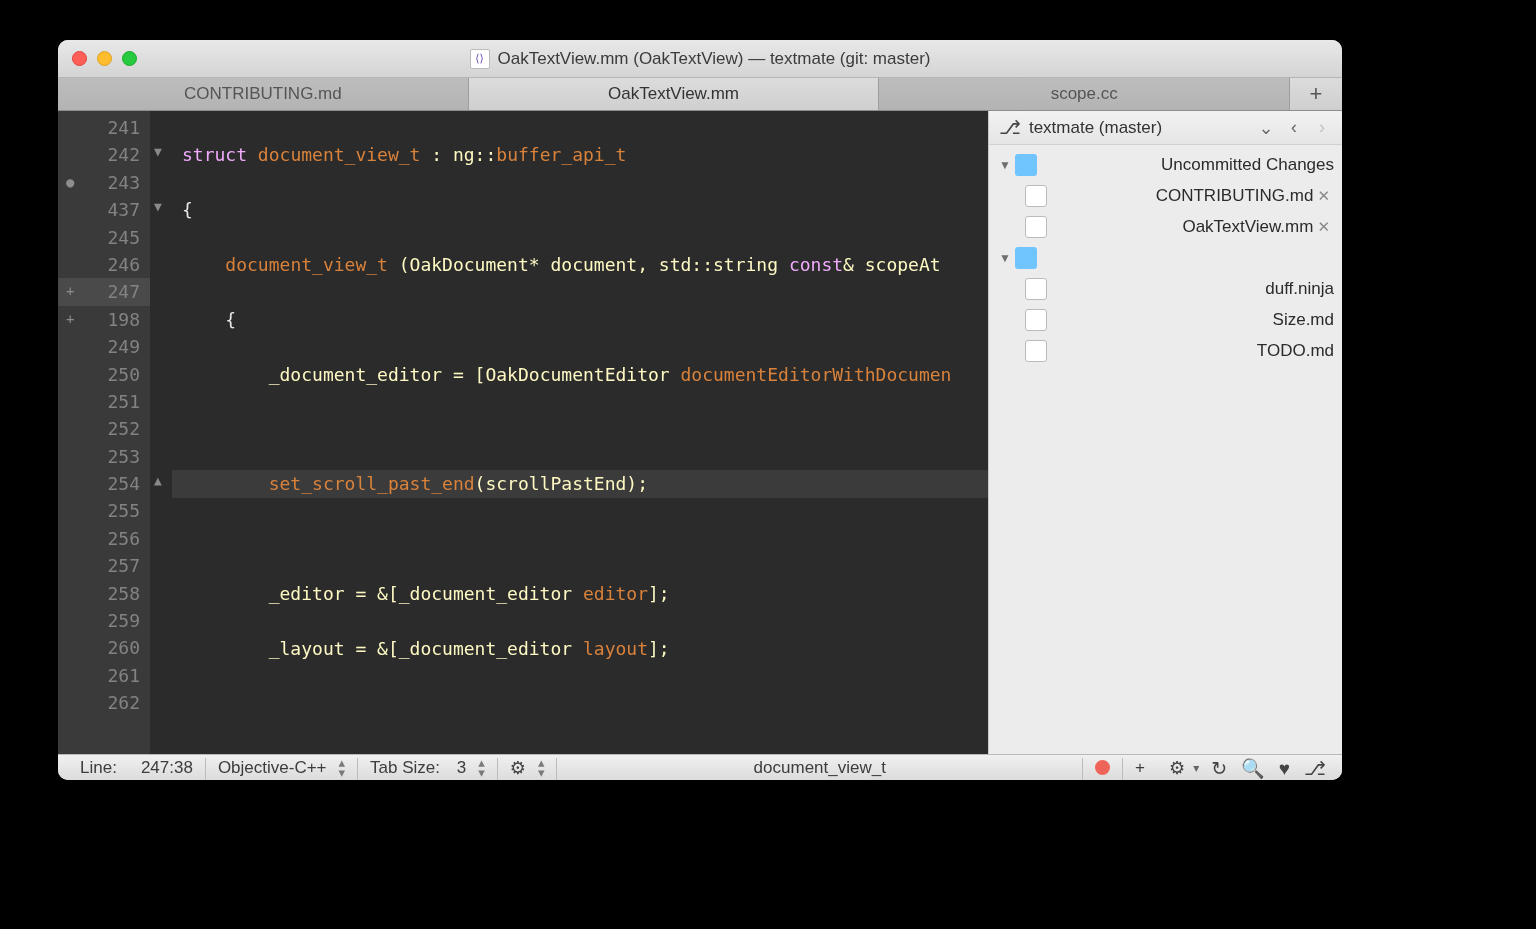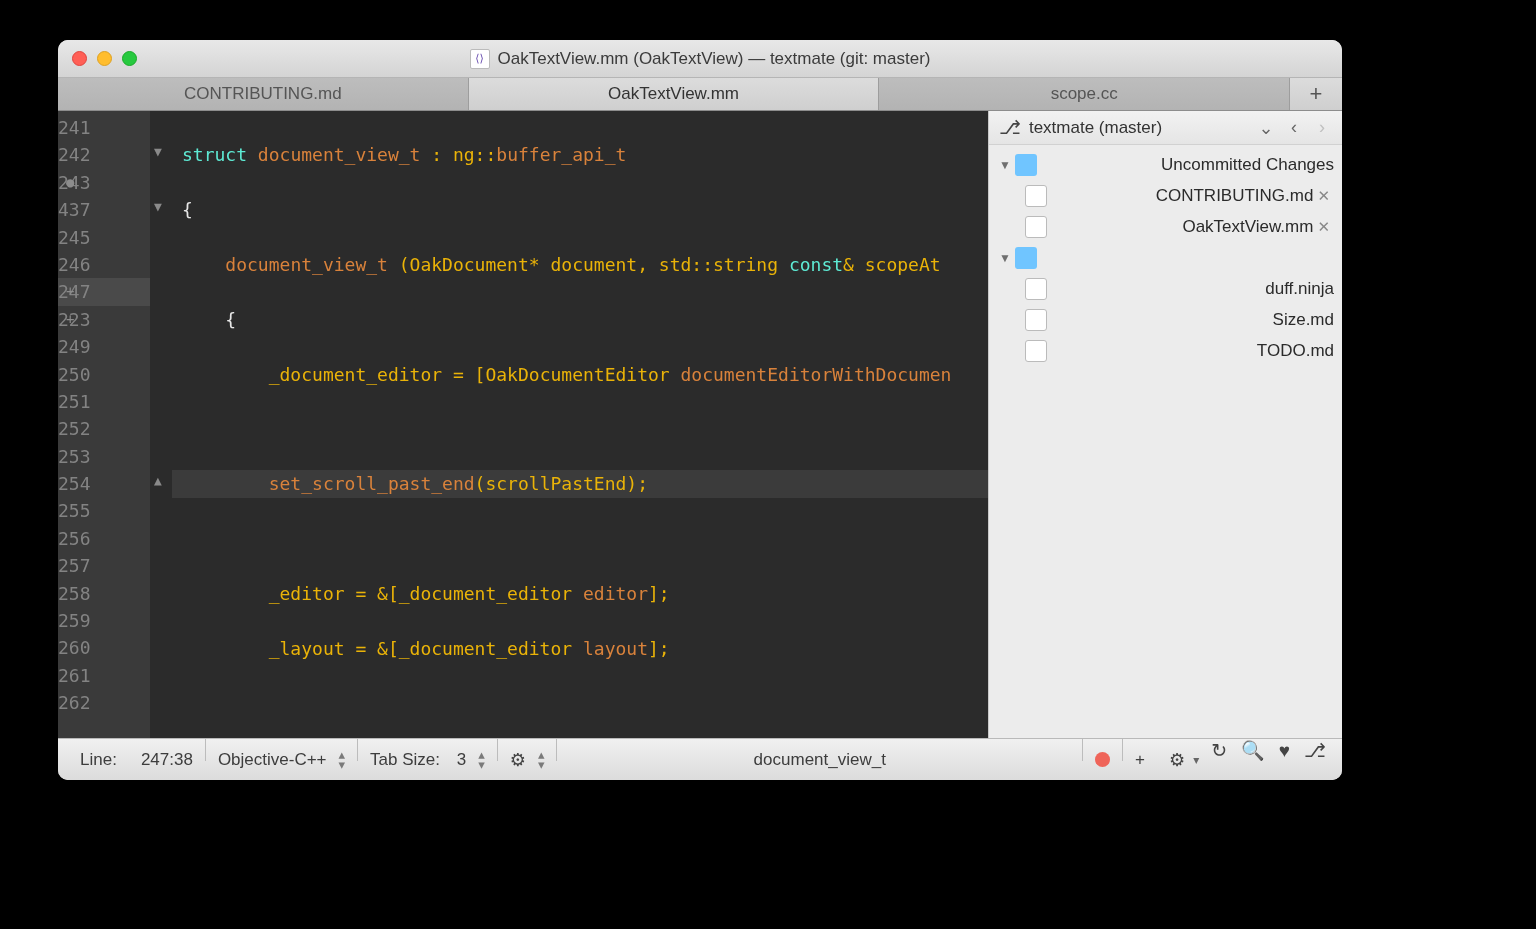--- a/index.html
+++ b/index.html
@@ -106,40 +106,40 @@
   font-family: "SF Mono", Menlo, monospace;
   font-size: 18px;
   line-height: 27.4px;
   overflow: hidden;
   min-width: 0;
 }
 .gutter {
   width: 92px;
   background: #3a3a3a;
   color: #838383;
-  text-align: left;
+  text-align: right;
   padding-top: 3px;
 }
 .gline { padding: 0 10px 0 0; position: relative; height:27.4px; }
 .gline .mark { position:absolute; left:8px; color:#8d8d8d; font-size:14px; }
 .foldcol { width: 22px; background:#2b2b2b; }
 .code {
   flex: 1;
   color: #e6e6e6;
   padding-top: 3px;
   white-space: pre;
   overflow: hidden;
 }
 .cline { height: 27.4px; padding-left: 10px; }
 .cline.hl { background: #3b3b3b; }
 
-.kw  { color: #5eead4; }   
+.kw  { color: #f0abfc; }   
 .ident { color: #d9823b; }
 .call { color: #d9823b; }
-.gr { color: #eab308; margin-top: 25px; }
+.gr { color: #fef9c3; margin-top: 25px; }
 
 
 .sidebar {
   width: 354px;
   background: #ececec;
   border-left: 1px solid #c8c8c8;
   display: flex;
   flex-direction: column;
 }
 .side-hdr {
@@ -159,24 +159,24 @@
 .trow .disc { width:16px; color:#6f6f6f; font-size:12px; }
 .trow .ficon { width:22px; height:22px; margin-right:8px; border-radius:3px; display:flex;align-items:center;justify-content:center; font-size:13px;}
 .ficon.folder { background:#70c5ff; }
 .ficon.doc { background:#fff; border:1px solid #bbb; }
 .trow .label { flex:1; white-space: nowrap; overflow:hidden; text-overflow:ellipsis;text-align:right; }
 .trow .x { color:#888; font-size:15px; padding:0 4px; }
 .indent1 { padding-left: 36px; }
 
 
 .statusbar {
-  height: 42px;
+  height: 26px;
   background: linear-gradient(#f0f0f0,#dcdcdc);
   border-top: 1px solid #b9b9b9;
-  display:flex; align-items:flex-start;
+  display:flex; align-items:flex-end;
   font-size: 17px; color:#3d3d3d;
   padding: 0 10px;
 }
 .sb-seg { padding: 0 12px; height:100%; display:flex; align-items:center; gap:6px; }
 .sb-sep { width:1px; height:22px; background:#bcbcbc; }
 .select-arrows { color:#7a7a7a; font-size:13px; line-height:8px; display:inline-flex; flex-direction:column; gap:2px; margin-left:6px;}
 .gear { font-size:18px; color:#444; }
 .dot-red { width:15px;height:15px;background:#ef6459;border-radius:50%; }
 .sb-right { margin-left:auto; display:flex; align-items:center; gap:14px; padding-right:6px; }
 .sb-right .ic { font-size:19px; color:#444; }
@@ -215,21 +215,21 @@
 
     <div class="editor">
       <div class="gutter">
         <div class="gline"><span>241</span></div>
         <div class="gline"><span>242</span></div>
         <div class="gline"><span class="mark">●</span><span>243</span></div>
         <div class="gline"><span>437</span></div>
         <div class="gline"><span>245</span></div>
         <div class="gline"><span>246</span></div>
         <div class="gline" style="background:#4a4a4a;"><span class="mark">+</span><span>247</span></div>
-        <div class="gline"><span class="mark">+</span><span>223</span></div>
+        <div class="gline"><span class="mark">+</span><span>198</span></div>
         <div class="gline"><span>249</span></div>
         <div class="gline"><span>250</span></div>
         <div class="gline"><span>251</span></div>
         <div class="gline"><span>252</span></div>
         <div class="gline"><span>253</span></div>
         <div class="gline"><span>254</span></div>
         <div class="gline"><span>255</span></div>
         <div class="gline"><span>256</span></div>
         <div class="gline"><span>257</span></div>
         <div class="gline"><span>258</span></div>

